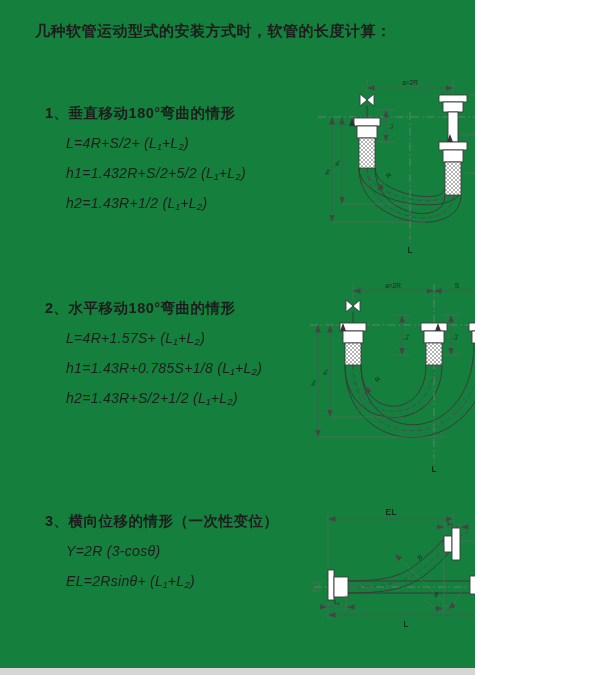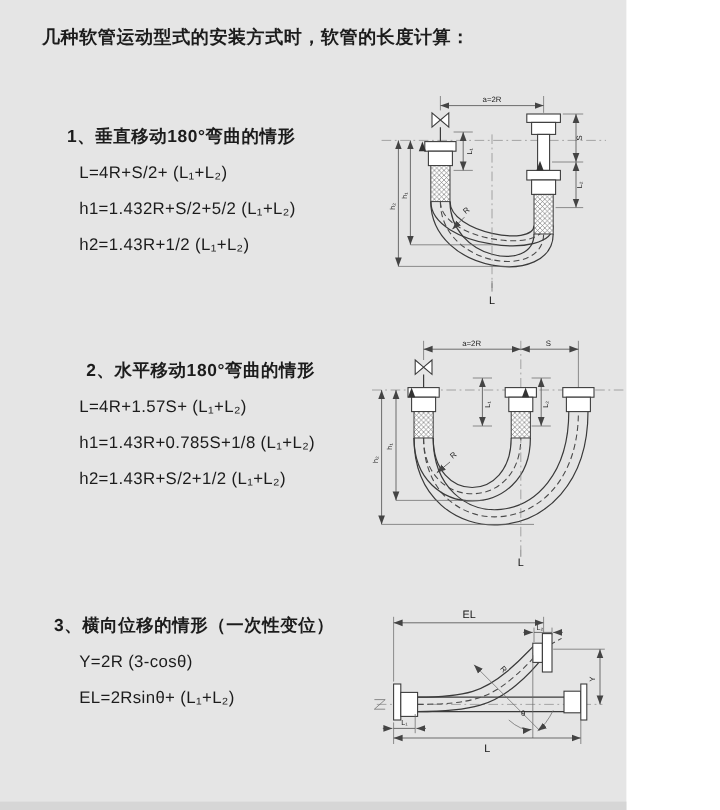--- a/index.html
+++ b/index.html
@@ -1,21 +1,21 @@
 <!DOCTYPE html>
 <html><head>
 <meta charset="utf-8">
 <style>
   html,body{margin:0;padding:0;background:#fff;}
-  .page{position:relative;width:522px;height:675px;background:#e5e5e5;overflow:hidden;
+  .page{position:relative;width:475px;height:675px;background:#15803d;overflow:hidden;
         font-family:"Liberation Sans","DejaVu Sans",sans-serif;color:#1c1c1c;}
   .title{position:absolute;left:35px;top:22px;font-size:15px;font-weight:600;letter-spacing:.5px;}
   .section{position:absolute;left:45px;}
-  .heading{font-size:14.5px;font-weight:600;height:31px;letter-spacing:.5px;text-align:right;}
-  .formula{font-size:14px;padding-left:21px;height:30px;letter-spacing:.3px;}
+  .heading{font-size:14.5px;font-weight:600;height:31px;letter-spacing:.5px;}
+  .formula{font-size:14px;padding-left:21px;height:30px;letter-spacing:.3px;font-style:italic;}
   .s1{top:104px;} .s2{top:299px;} .s3{top:512px;}
   svg{position:absolute;overflow:visible;}
   .d1{left:310px;top:70px;} .d2{left:305px;top:280px;} .d3{left:298px;top:496px;}
   .ln{stroke:#3a3a3a;stroke-width:1;fill:none;}
   .fit{fill:#ffffff;stroke:#3a3a3a;stroke-width:.9;}
   .dim{stroke:#555;stroke-width:.7;fill:none;}
   .ext{stroke:#666;stroke-width:.6;fill:none;}
   .cl{stroke:#8a8a8a;stroke-width:.6;fill:none;stroke-dasharray:8 3 1.5 3;}
   .dsh{stroke:#4a4a4a;stroke-width:.9;fill:none;stroke-dasharray:5 3;}
   .flow{fill:#333;stroke:none;}

